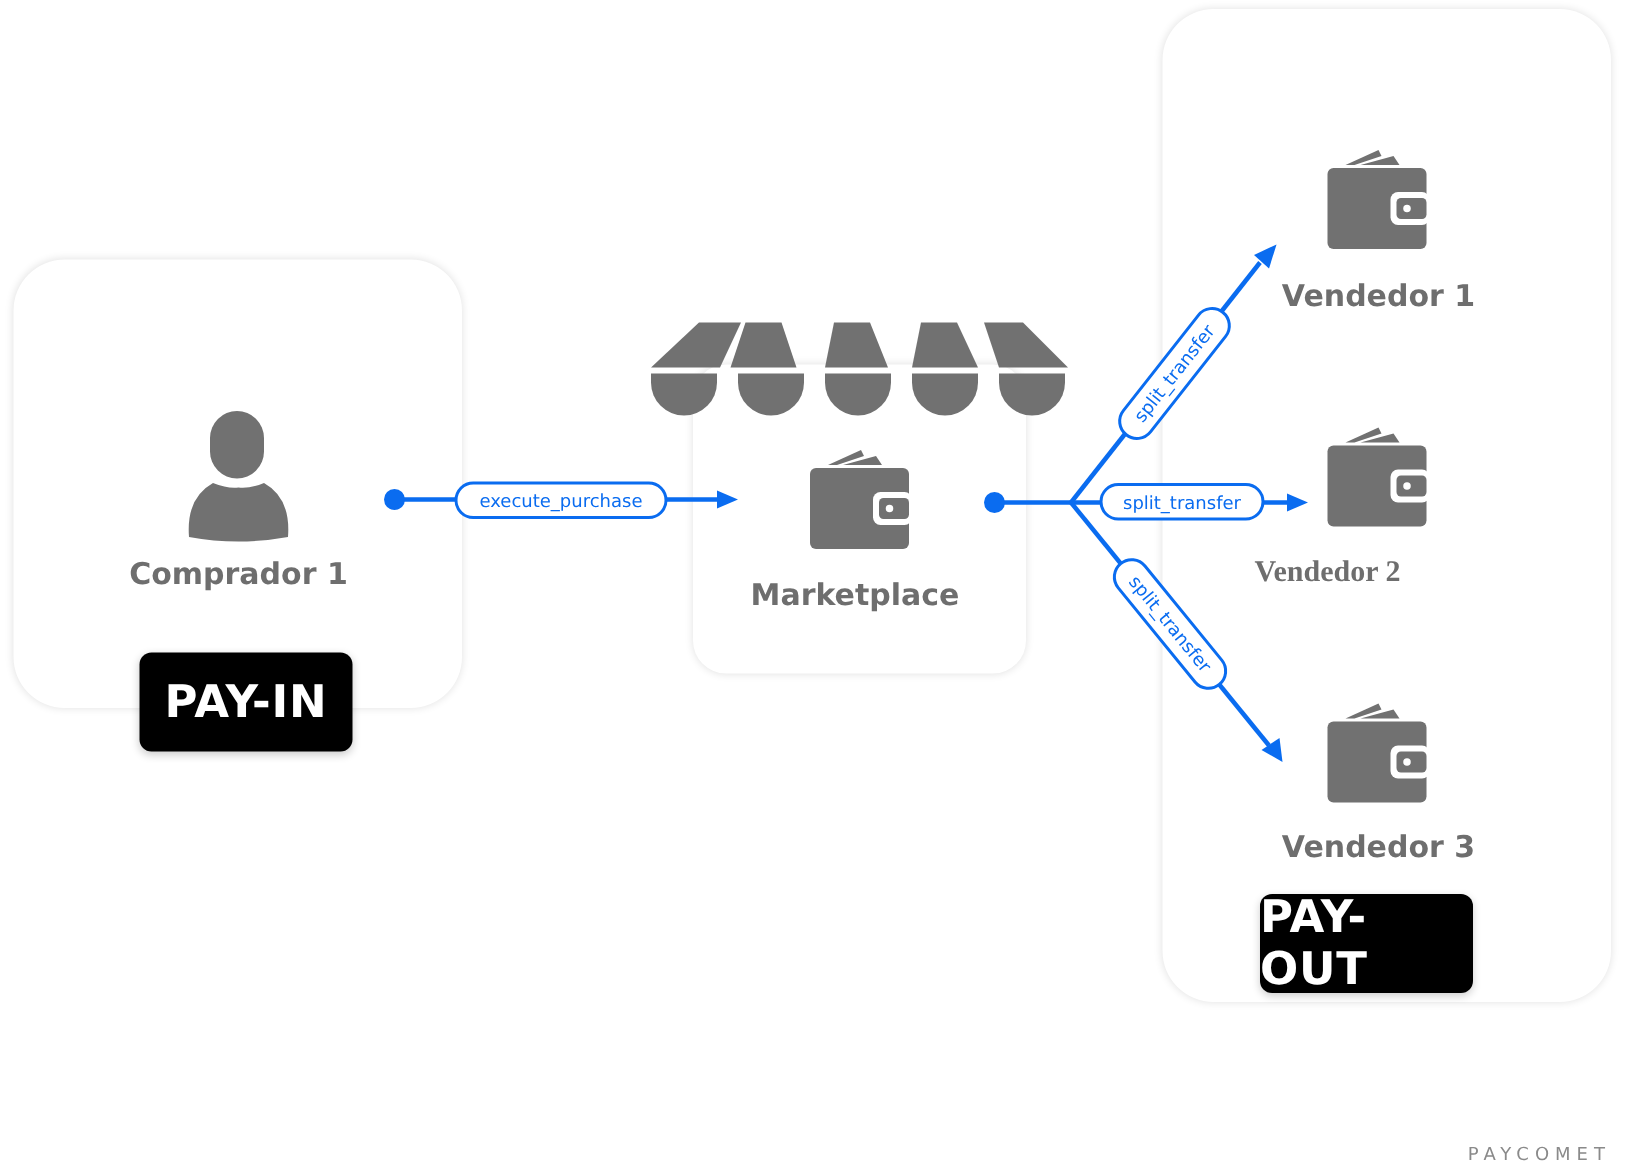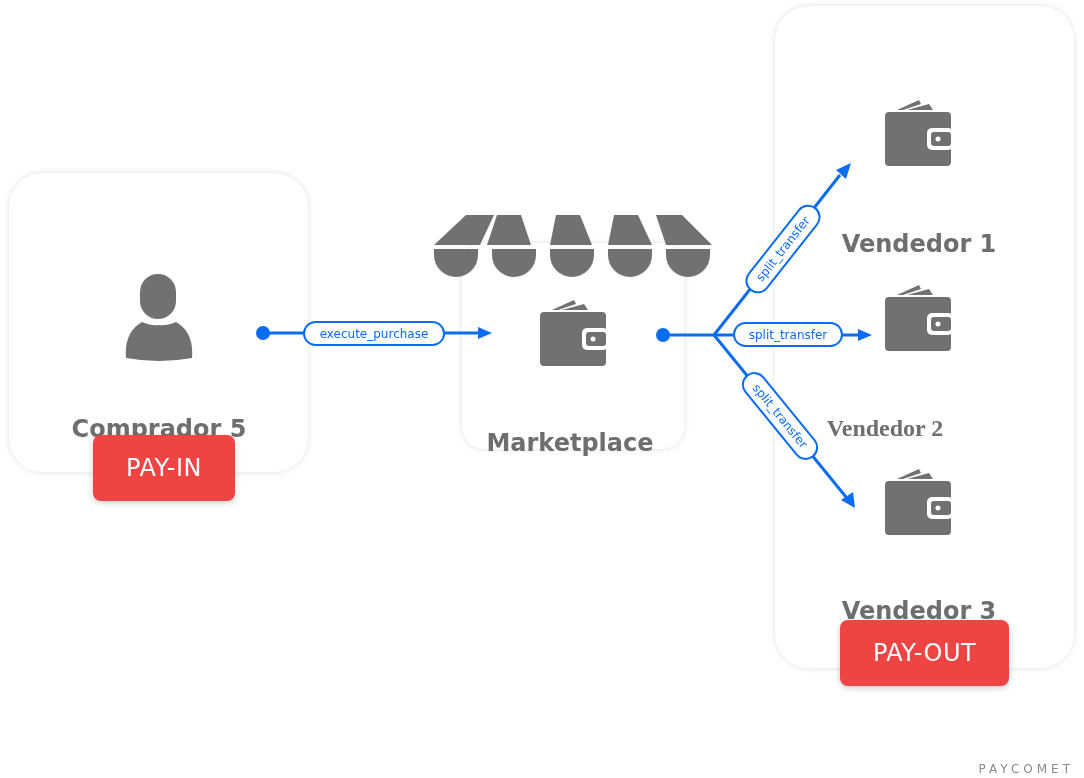--- a/index.html
+++ b/index.html
@@ -1,23 +1,23 @@
 <!DOCTYPE html>
 <html><head>
 <meta charset="utf-8">
 <style>
   html, body { margin:0; padding:0; }
   body { width:1084px; height:778px; background:#ffffff; position:relative; overflow:hidden;
          font-family:"DejaVu Sans", sans-serif; color:#737373; }
   .card { position:absolute; background:#fff; border-radius:34px;
           box-shadow:0 0 6px rgba(0,0,0,0.12); }
-  .badge { position:absolute; background:#ef4444; color:#fff; border-radius:8px;
-           font-size:24px; font-weight:normal; display:flex; align-items:center; justify-content:center;
+  .badge { position:absolute; background:#000000; color:#fff; border-radius:8px;
+           font-size:30px; font-weight:bold; display:flex; align-items:center; justify-content:center;
            box-shadow:0 2px 6px rgba(0,0,0,0.2); letter-spacing:0.5px; }
-  .label { position:absolute; font-size:24px; font-weight:bold; color:#6e6e6e; text-align:center; width:200px;margin-top:45px; }
+  .label { position:absolute; font-size:20px; font-weight:bold; color:#6e6e6e; text-align:center; width:200px; }
   .icon { position:absolute; }
   svg.flow { position:absolute; left:0; top:0; }
   .logo { position:absolute; right:10px; bottom:2px; font-size:12px; letter-spacing:4px; color:#8a8a8a; }
 </style>
 </head>
 <body>
 
 <div class="card" style="left:9px;top:173px;width:299px;height:299px;"></div>
 <div class="card" style="left:462px;top:243px;width:222px;height:206px;border-radius:22px;"></div>
 <div class="card" style="left:775px;top:6px;width:299px;height:662px;"></div>
@@ -78,28 +78,28 @@
   <g fill="#717171">
       <path d="M14 12 L36 2 L38 6 L20 12 Z"></path>
       <path d="M24 12 L46 6 L50 12 Z"></path>
   <rect x="2" y="14" width="66" height="54" rx="4"></rect>
     </g>
   <rect x="44" y="30" width="26" height="22" rx="5" fill="#fff"></rect>
     <rect x="48" y="34" width="20" height="14" rx="3" fill="#717171"></rect>
     <circle cx="55" cy="41" r="2.5" fill="#fff"></circle>
 </svg>
 
-<div class="label" style="left:59px;top:370px;">Comprador 5</div>
+<div class="label" style="left:59px;top:370px;">Comprador 1</div>
 <div class="label" style="left:470px;top:384px;">Marketplace</div>
 <div class="label" style="left:819px;top:185px;">Vendedor 1</div>
 <div class="label" style="left:785px;top:370px;font-family:Liberation Serif, serif;">Vendedor 2</div>
 <div class="label" style="left:819px;top:552px;">Vendedor 3</div>
 
 <div class="badge" style="left:93px;top:435px;width:142px;height:66px;">PAY-IN</div>
-<div class="badge" style="left:840px;top:620px;width:169px;height:66px;">PAY-OUT</div>
+<div class="badge" style="left:840px;top:596px;width:142px;height:66px;">PAY-OUT</div>
 
 <svg class="flow" width="1084" height="778">
   <defs>
     <marker id="ah" markerWidth="8" markerHeight="8" refX="4" refY="4" orient="auto" markerUnits="userSpaceOnUse" viewBox="0 0 8 8">
       <path d="M0 0 L8 4 L0 8 Z" fill="#0a6cf0"></path>
     </marker>
   </defs>
   <g stroke="#0a6cf0" stroke-width="3" fill="none">
     <line x1="263" y1="333" x2="482" y2="333"></line>
     <path d="M478 327 L492 333 L478 339 Z" fill="#0a6cf0" stroke="none"></path>

